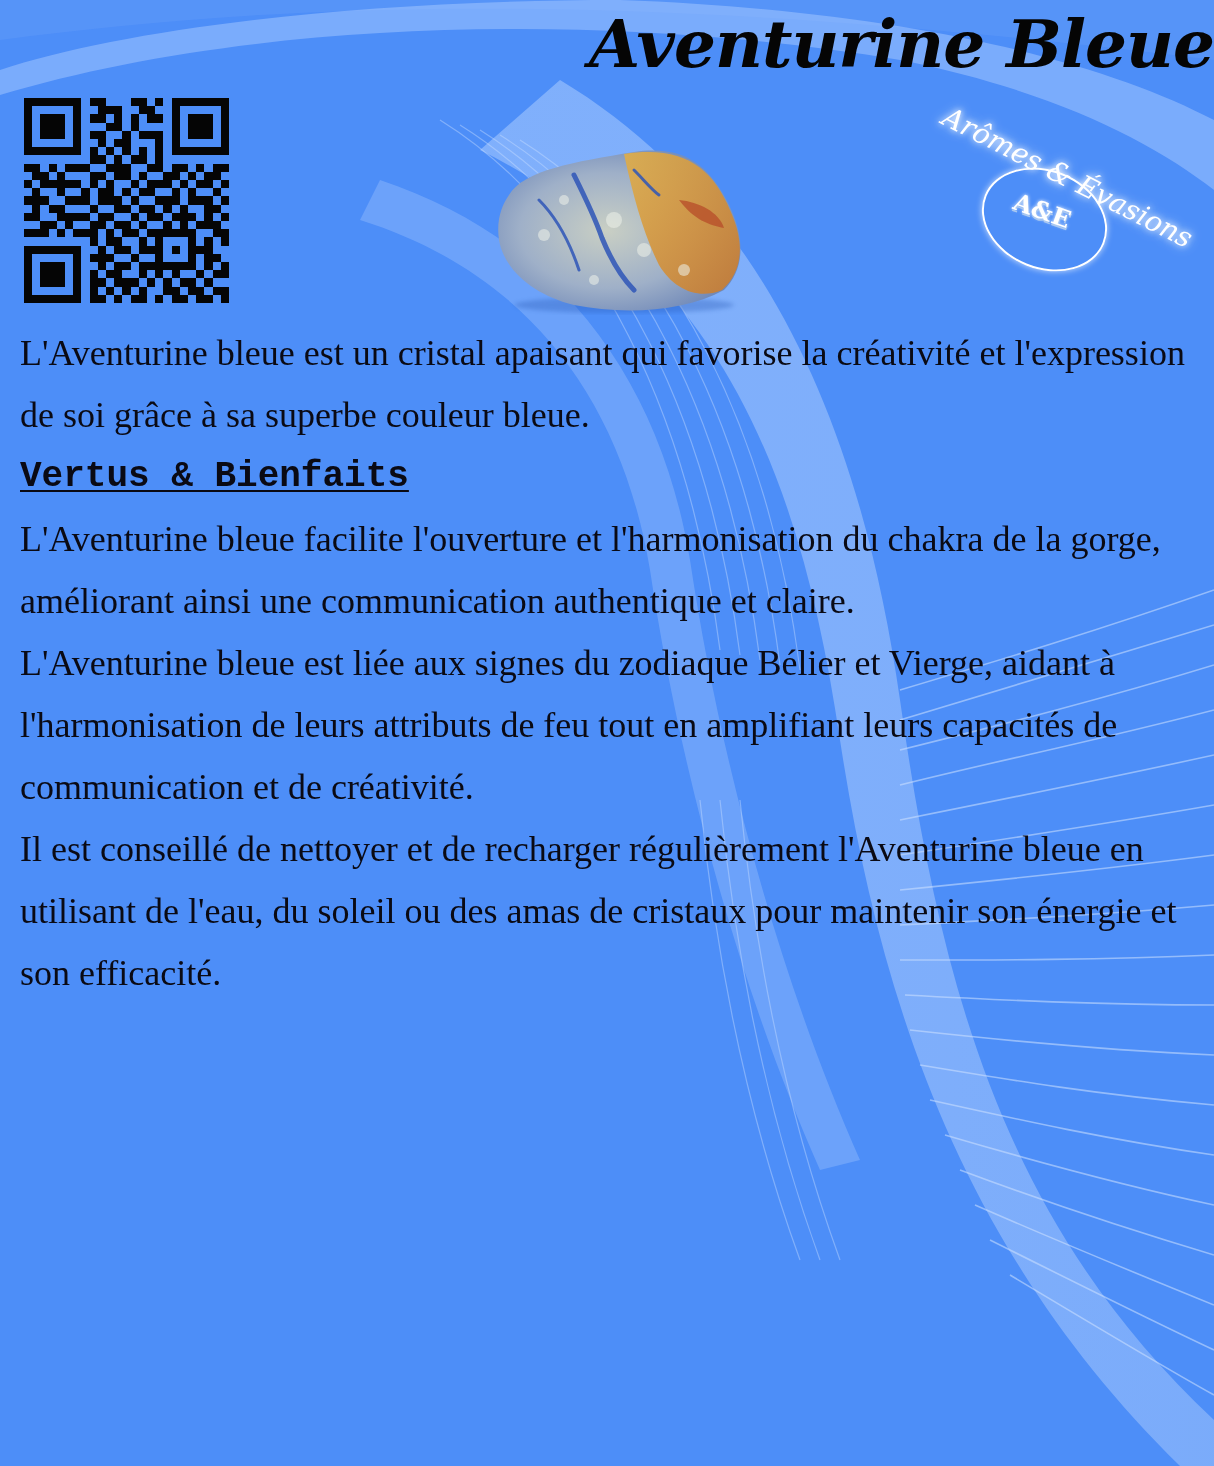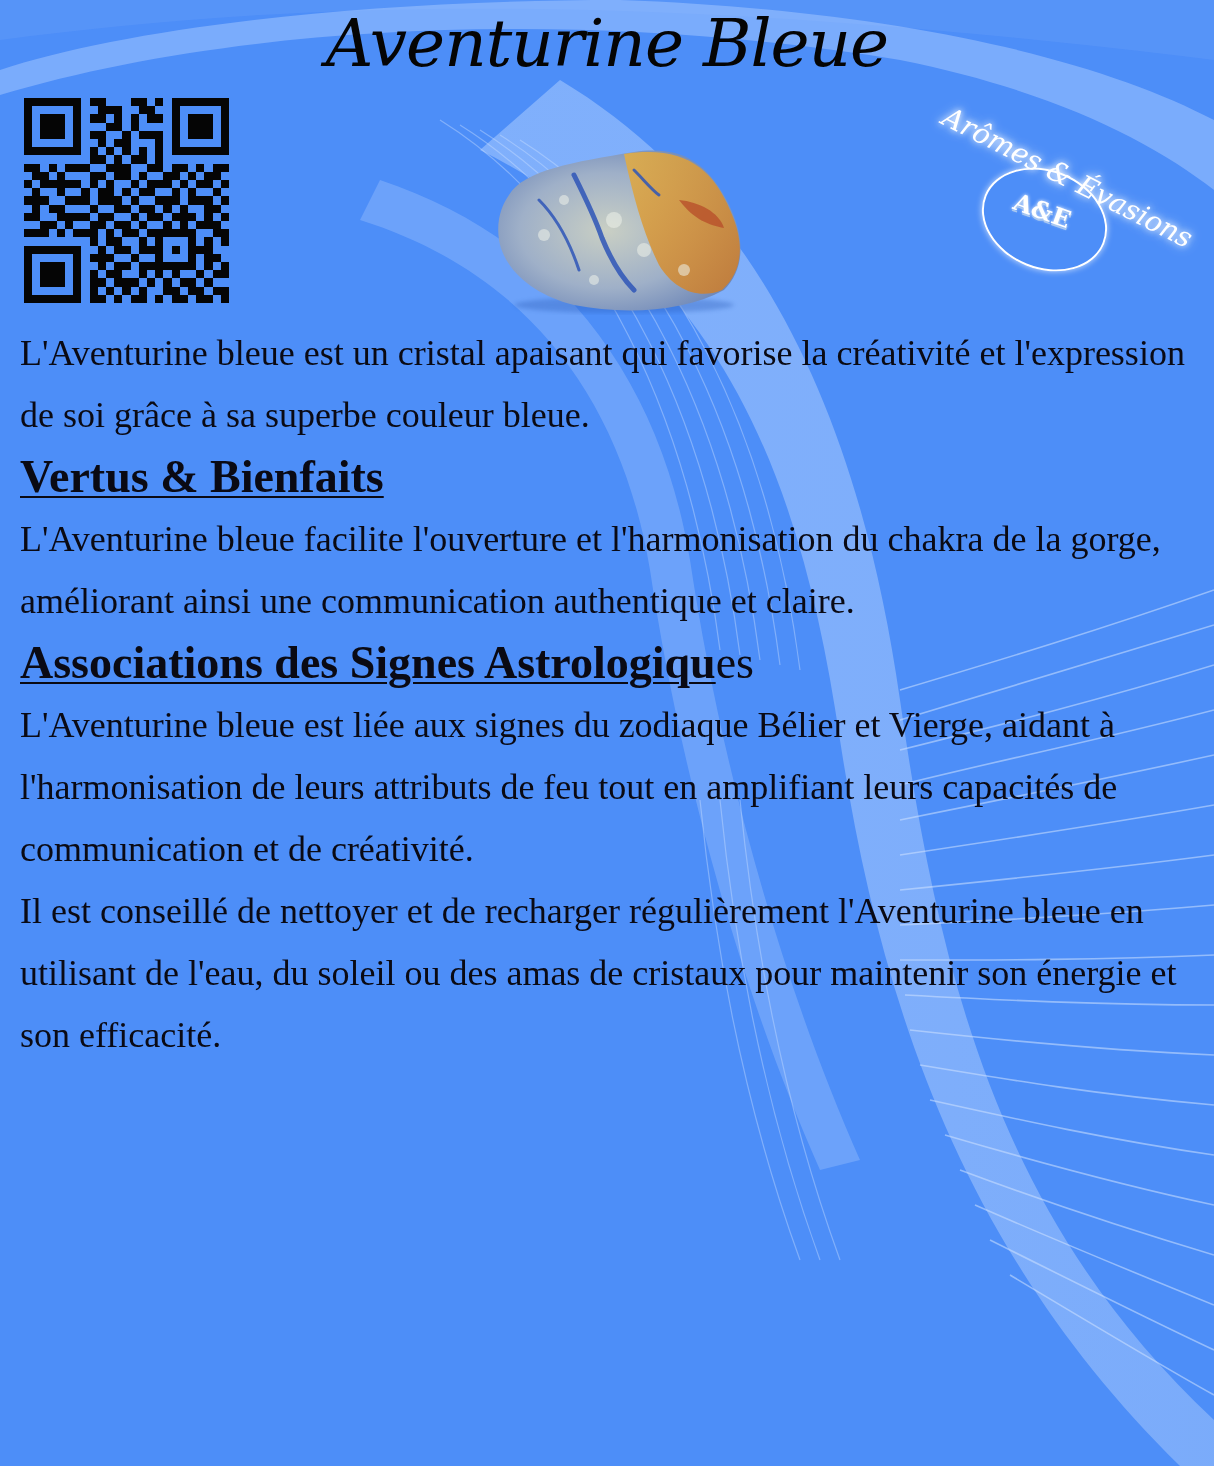--- a/index.html
+++ b/index.html
@@ -6,26 +6,27 @@
     body {
       width: 1214px; height: 1466px; overflow: hidden;
       background: #4d8ef8;
       position: relative;
       font-family: "Liberation Serif", "DejaVu Serif", serif;
       color: #0a0a14;
     }
     .bg-layer { position: absolute; inset: 0; z-index: 0; pointer-events: none; }
     .title {
       position: absolute; left: 0; right: 0; top: 8px;
-      text-align: center; z-index: 2;
+      text-align: right; z-index: 2;
       font-family: "DejaVu Serif", serif;
       font-style: italic;
       font-size: 66px; letter-spacing: -1px;
       color: #050505;
       line-height: 1.1;
+      font-weight: bold;
     }
     .qr { position: absolute; left: 24px; top: 98px; width: 205px; height: 205px; z-index: 2; }
     .crystal { position: absolute; left: 484px; top: 140px; width: 270px; height: 175px; z-index: 2; }
     .logo { position: absolute; left: 930px; top: 70px; width: 284px; height: 230px; z-index: 2; }
     .logo-script {
       position: absolute; left: 22px; top: 30px;
       transform: rotate(27deg); transform-origin: left top;
       font-family: "DejaVu Serif", serif; font-style: italic;
       font-size: 28px; color: #ffffff;
       text-shadow: 0 0 6px #ffffff, 0 0 12px #cfe6ff;
@@ -44,22 +45,23 @@
       font-size: 24px; color: #ffffff;
       text-shadow: 1px 2px 0 #aac8f0, 0 0 4px #ffffff;
     }
     .content {
       position: absolute; left: 20px; right: 20px; top: 322px;
       z-index: 2; text-align: left;
       font-size: 36px; line-height: 62px;
     }
     .content p { margin: 0; }
     .content h2 {
-      margin: 0; font-size: 46px; font-weight: bold;
+      margin: 0; font-size: 36px; font-weight: bold;
       line-height: 62px;
+      font-family: Liberation Mono, monospace;
     }
     .u { text-decoration: underline; text-decoration-thickness: 2px; text-underline-offset: 4px; }
     .plain { font-weight: normal; }
   </style>
 </head>
 <body>
 
 <svg class="bg-layer" viewBox="0 0 1214 1466" preserveAspectRatio="none">
   <defs>
     <linearGradient id="bandGrad" x1="0" y1="0" x2="1" y2="0">
@@ -505,20 +507,19 @@
 
   <section>
     <h2><span class="u">Vertus &amp; Bienfaits</span><span class="plain"></span></h2>
   </section>
 
   <section>
     <p>L'Aventurine bleue facilite l'ouverture et l'harmonisation du chakra de la gorge, améliorant ainsi une communication authentique et claire.</p>
   </section>
 
   <section>
-    <h2><span class="u">Associations des Signes Astrologiqu</span><span class="plain">es</span></h2>
     <p>L'Aventurine bleue est liée aux signes du zodiaque Bélier et Vierge, aidant à l'harmonisation de leurs attributs de feu tout en amplifiant leurs capacités de communication et de créativité.</p>
   </section>
 
   <section>
     <p>Il est conseillé de nettoyer et de recharger régulièrement l'Aventurine bleue en utilisant de l'eau, du soleil ou des amas de cristaux pour maintenir son énergie et son efficacité.</p>
   </section>
 </div>
 
 </body></html>

